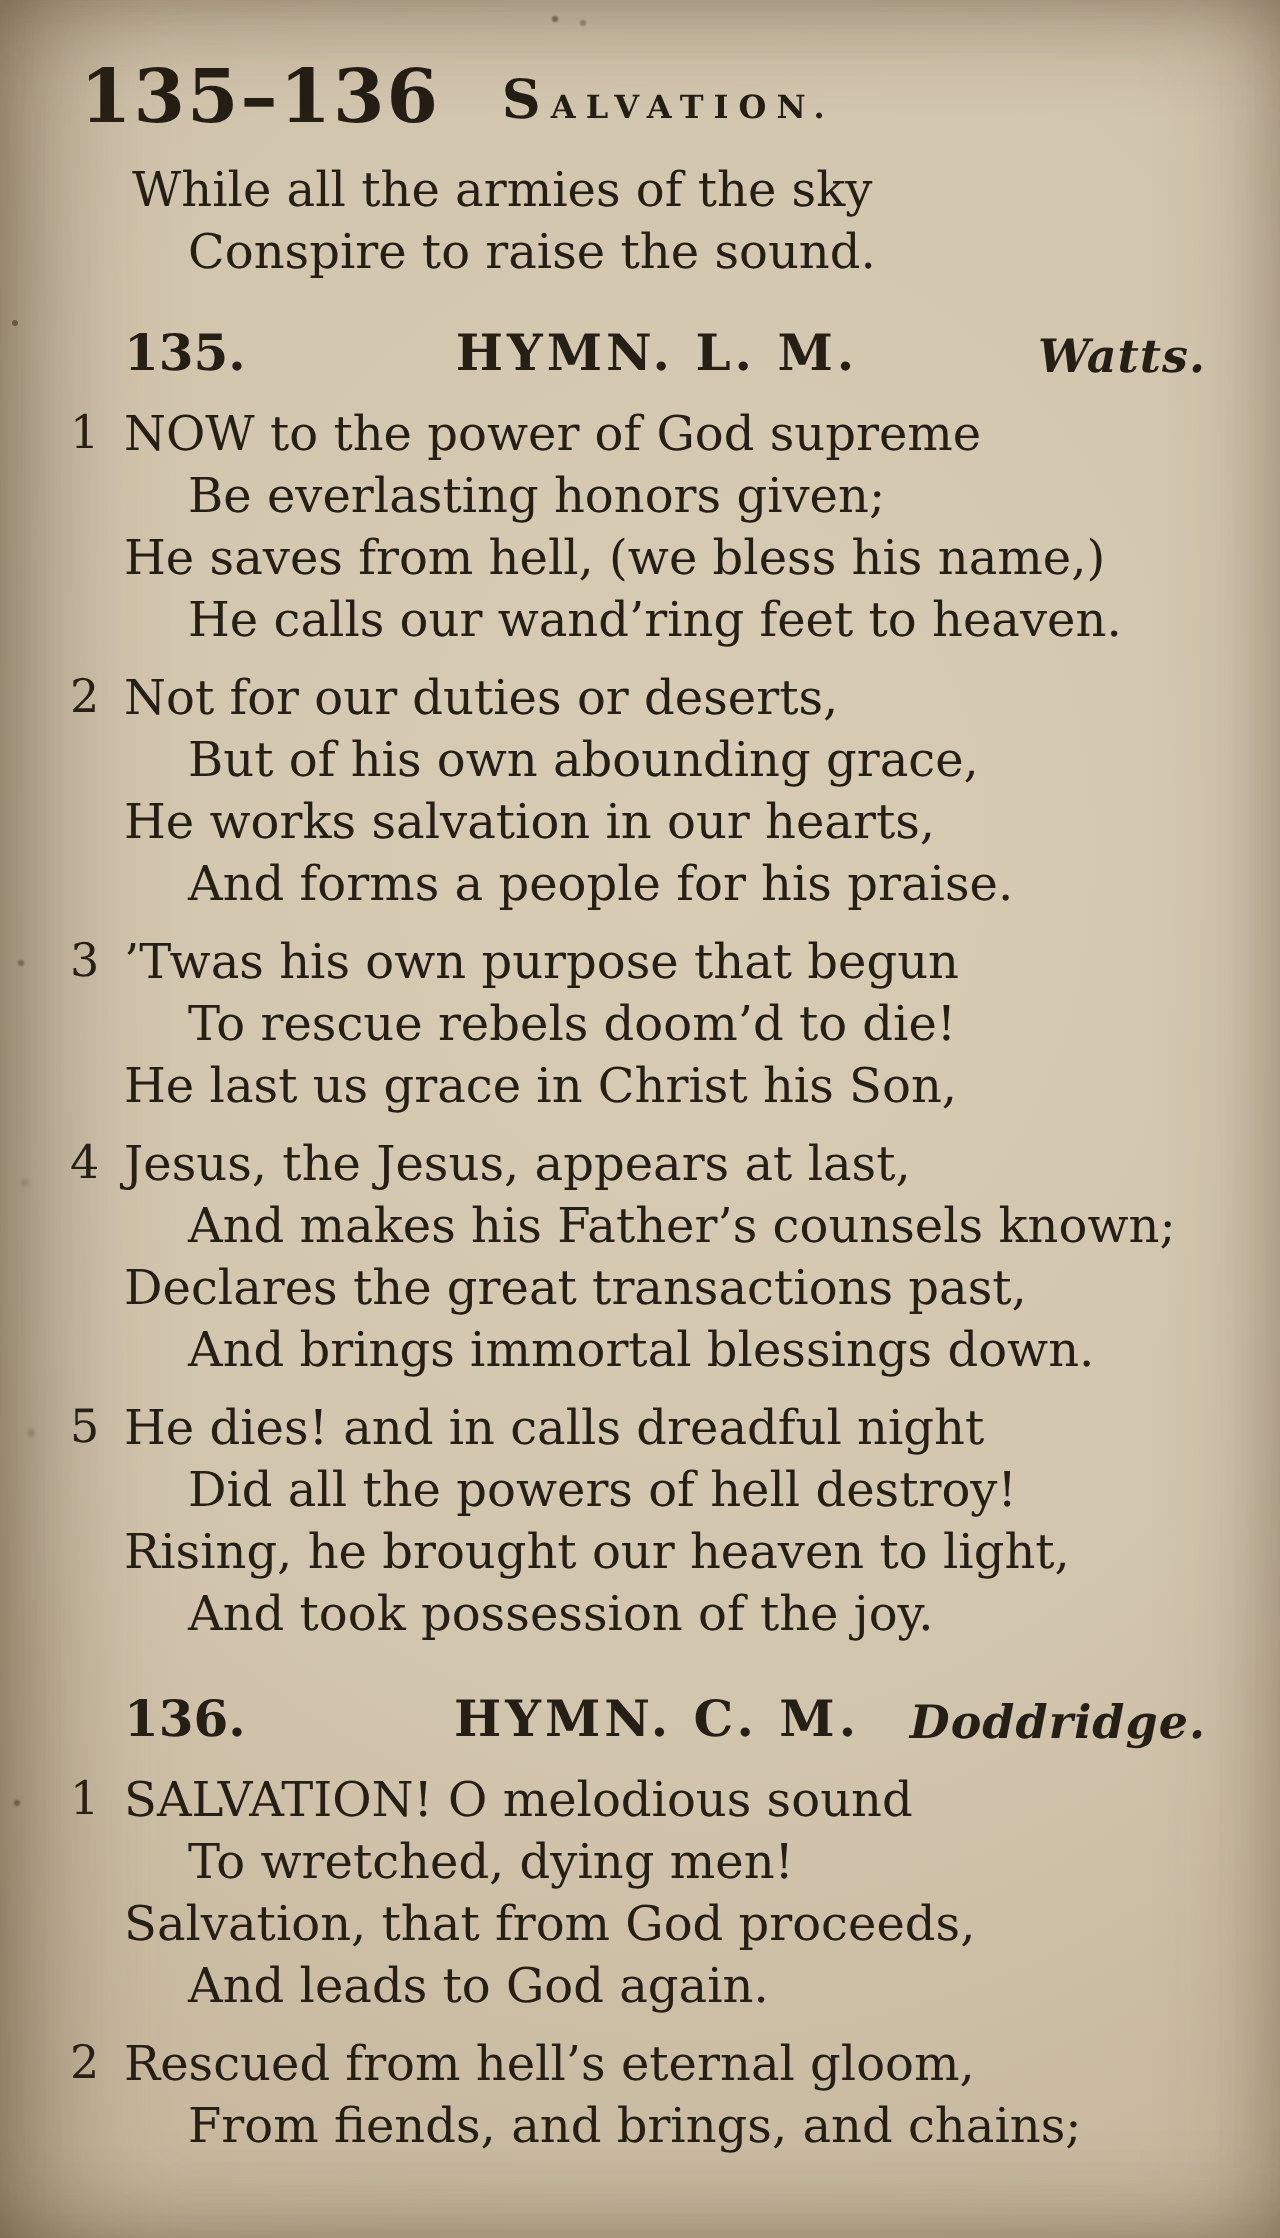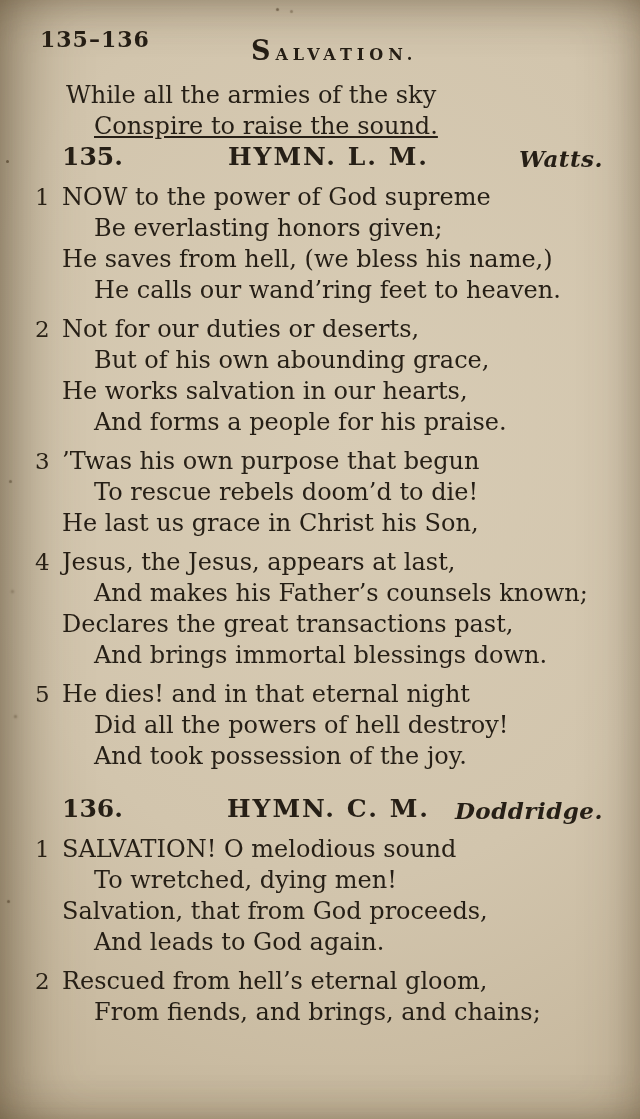--- a/index.html
+++ b/index.html
@@ -21,32 +21,32 @@
   .specks{
     position:absolute;left:6px;top:160px;width:3px;height:3px;border-radius:50%;
     background:rgba(60,44,24,.55);z-index:4;
     box-shadow: 3px 320px 1px rgba(60,44,24,.45), 8px 555px 2px rgba(60,44,24,.4),
                 1px 740px 1px rgba(60,44,24,.5), 270px -152px 1px rgba(60,44,24,.55),
                 284px -150px 1px rgba(60,44,24,.35), 5px 430px 2px rgba(60,44,24,.3);
   }
   .content{position:relative;z-index:2;padding:26px 45px 0 62px;}
 
   .header-row{position:relative;height:44px;margin-left:-22px;}
-  .page-numbers{font-size:22px;font-weight:bold;letter-spacing:1px;}
+  .page-numbers{font-size:37px;font-weight:bold;letter-spacing:1px;}
   .section-title{
     position:absolute;left:53%;top:9px;transform:translateX(-50%);
     font-size:16px;font-weight:bold;letter-spacing:5px;white-space:nowrap;
   }
   .section-title::first-letter{font-size:27px;}
 
   .line{font-size:24px;line-height:31px;white-space:nowrap;}
   .cont{margin-top:10px;padding-left:4px;}
-  .cont .c2{padding-left:28px;text-decoration:underline;}
+  .cont .c2{padding-left:28px;}
 
-  .hymn-head{position:relative;height:40px;font-weight:bold;font-size:25px;}
+  .hymn-head{position:relative;margin-top:20px;height:40px;font-weight:bold;font-size:25px;}
   .hymn-head.second{margin-top:22px;}
   .hymn-title{position:absolute;left:50%;top:0;transform:translateX(-50%);letter-spacing:2px;white-space:nowrap;}
   .hymn-author{position:absolute;right:-8px;top:3px;font-style:italic;font-size:23px;font-weight:bold;letter-spacing:.5px;}
 
   .verse{position:relative;margin-bottom:8px;}
   .vnum{position:absolute;left:-27px;top:0;font-size:23px;line-height:31px;}
   .l2{padding-left:32px;}
 </style>
 </head>
 <body>
@@ -98,22 +98,23 @@
   <div class="verse">
     <span class="vnum">4</span>
     <div class="line l1">Jesus, the Jesus, appears at last,</div>
     <div class="line l2">And makes his Father’s counsels known;</div>
     <div class="line l1">Declares the great transactions past,</div>
     <div class="line l2">And brings immortal blessings down.</div>
   </div>
 
   <div class="verse">
     <span class="vnum">5</span>
-    <div class="line l1">He dies! and in that eternal night</div>
+    <div class="line l1">He dies! and in calls dreadful night</div>
     <div class="line l2">Did all the powers of hell destroy!</div>
+    <div class="line l1">Rising, he brought our heaven to light,</div>
     <div class="line l2">And took possession of the joy.</div>
   </div>
 
   <div class="hymn-head second">
     <span class="hymn-num">136.</span>
     <span class="hymn-title">HYMN. C. M.</span>
     <span class="hymn-author">Doddridge.</span>
   </div>
 
   <div class="verse">

